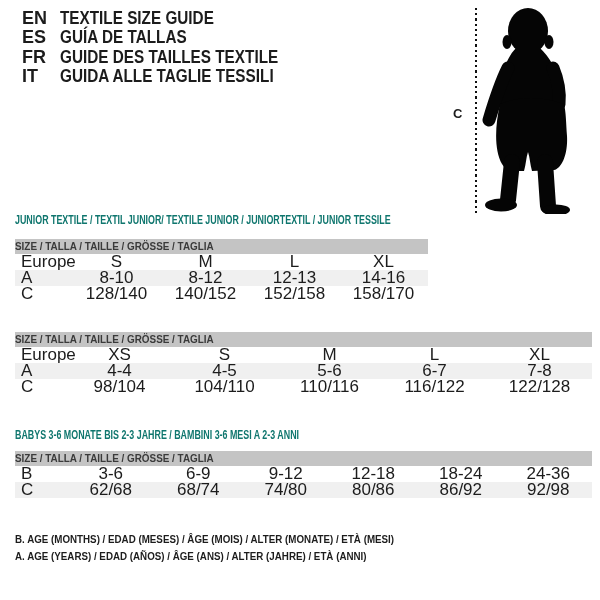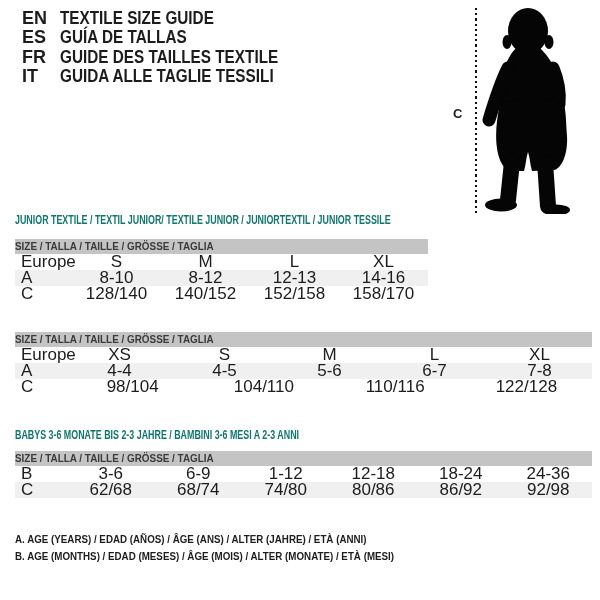--- a/index.html
+++ b/index.html
@@ -121,48 +121,49 @@
             <div class="cell">4-5</div>
             <div class="cell">5-6</div>
             <div class="cell">6-7</div>
             <div class="cell">7-8</div>
           </div>
           <div class="tbl-row">
             <div class="row-label">C</div>
             <div class="cell">98/104</div>
             <div class="cell">104/110</div>
             <div class="cell">110/116</div>
+            <div class="cell">116/122</div>
             <div class="cell">122/128</div>
           </div>
         </div>
       </div>
       <div class="section sec2">
         <div class="sec-title"><span class="cond74">BABYS 3-6 MONATE BIS 2-3 JAHRE / BAMBINI 3-6 MESI A 2-3 ANNI</span></div>
         <div class="tbl">
           <div class="tbl-bar" style="background: rgb(196, 196, 196);"><span class="cond90">SIZE / TALLA / TAILLE / GRÖSSE / TAGLIA</span></div>
           <div class="tbl-row">
             <div class="row-label">B</div>
             <div class="cell">3-6</div>
             <div class="cell">6-9</div>
-            <div class="cell">1-12</div>
+            <div class="cell">9-12</div>
             <div class="cell">12-18</div>
             <div class="cell">18-24</div>
             <div class="cell">24-36</div>
           </div>
           <div class="tbl-row" style="background: rgb(240, 240, 240);">
             <div class="row-label">C</div>
             <div class="cell">62/68</div>
             <div class="cell">68/74</div>
             <div class="cell">74/80</div>
             <div class="cell">80/86</div>
             <div class="cell">86/92</div>
             <div class="cell">92/98</div>
           </div>
         </div>
       </div>
     </div>
 
   <div class="footnotes">
+      <div class="footnote"><span class="cond85">B. AGE (MONTHS) / EDAD (MESES) / ÂGE (MOIS) / ALTER (MONATE) / ETÀ (MESI)</span></div>
       <div class="footnote"><span class="cond85">A. AGE (YEARS) / EDAD (AÑOS) / ÂGE (ANS) / ALTER (JAHRE) / ETÀ (ANNI)</span></div>
-      <div class="footnote"><span class="cond85">B. AGE (MONTHS) / EDAD (MESES) / ÂGE (MOIS) / ALTER (MONATE) / ETÀ (MESI)</span></div>
     </div>
 
 </div>
 
 </body></html>

